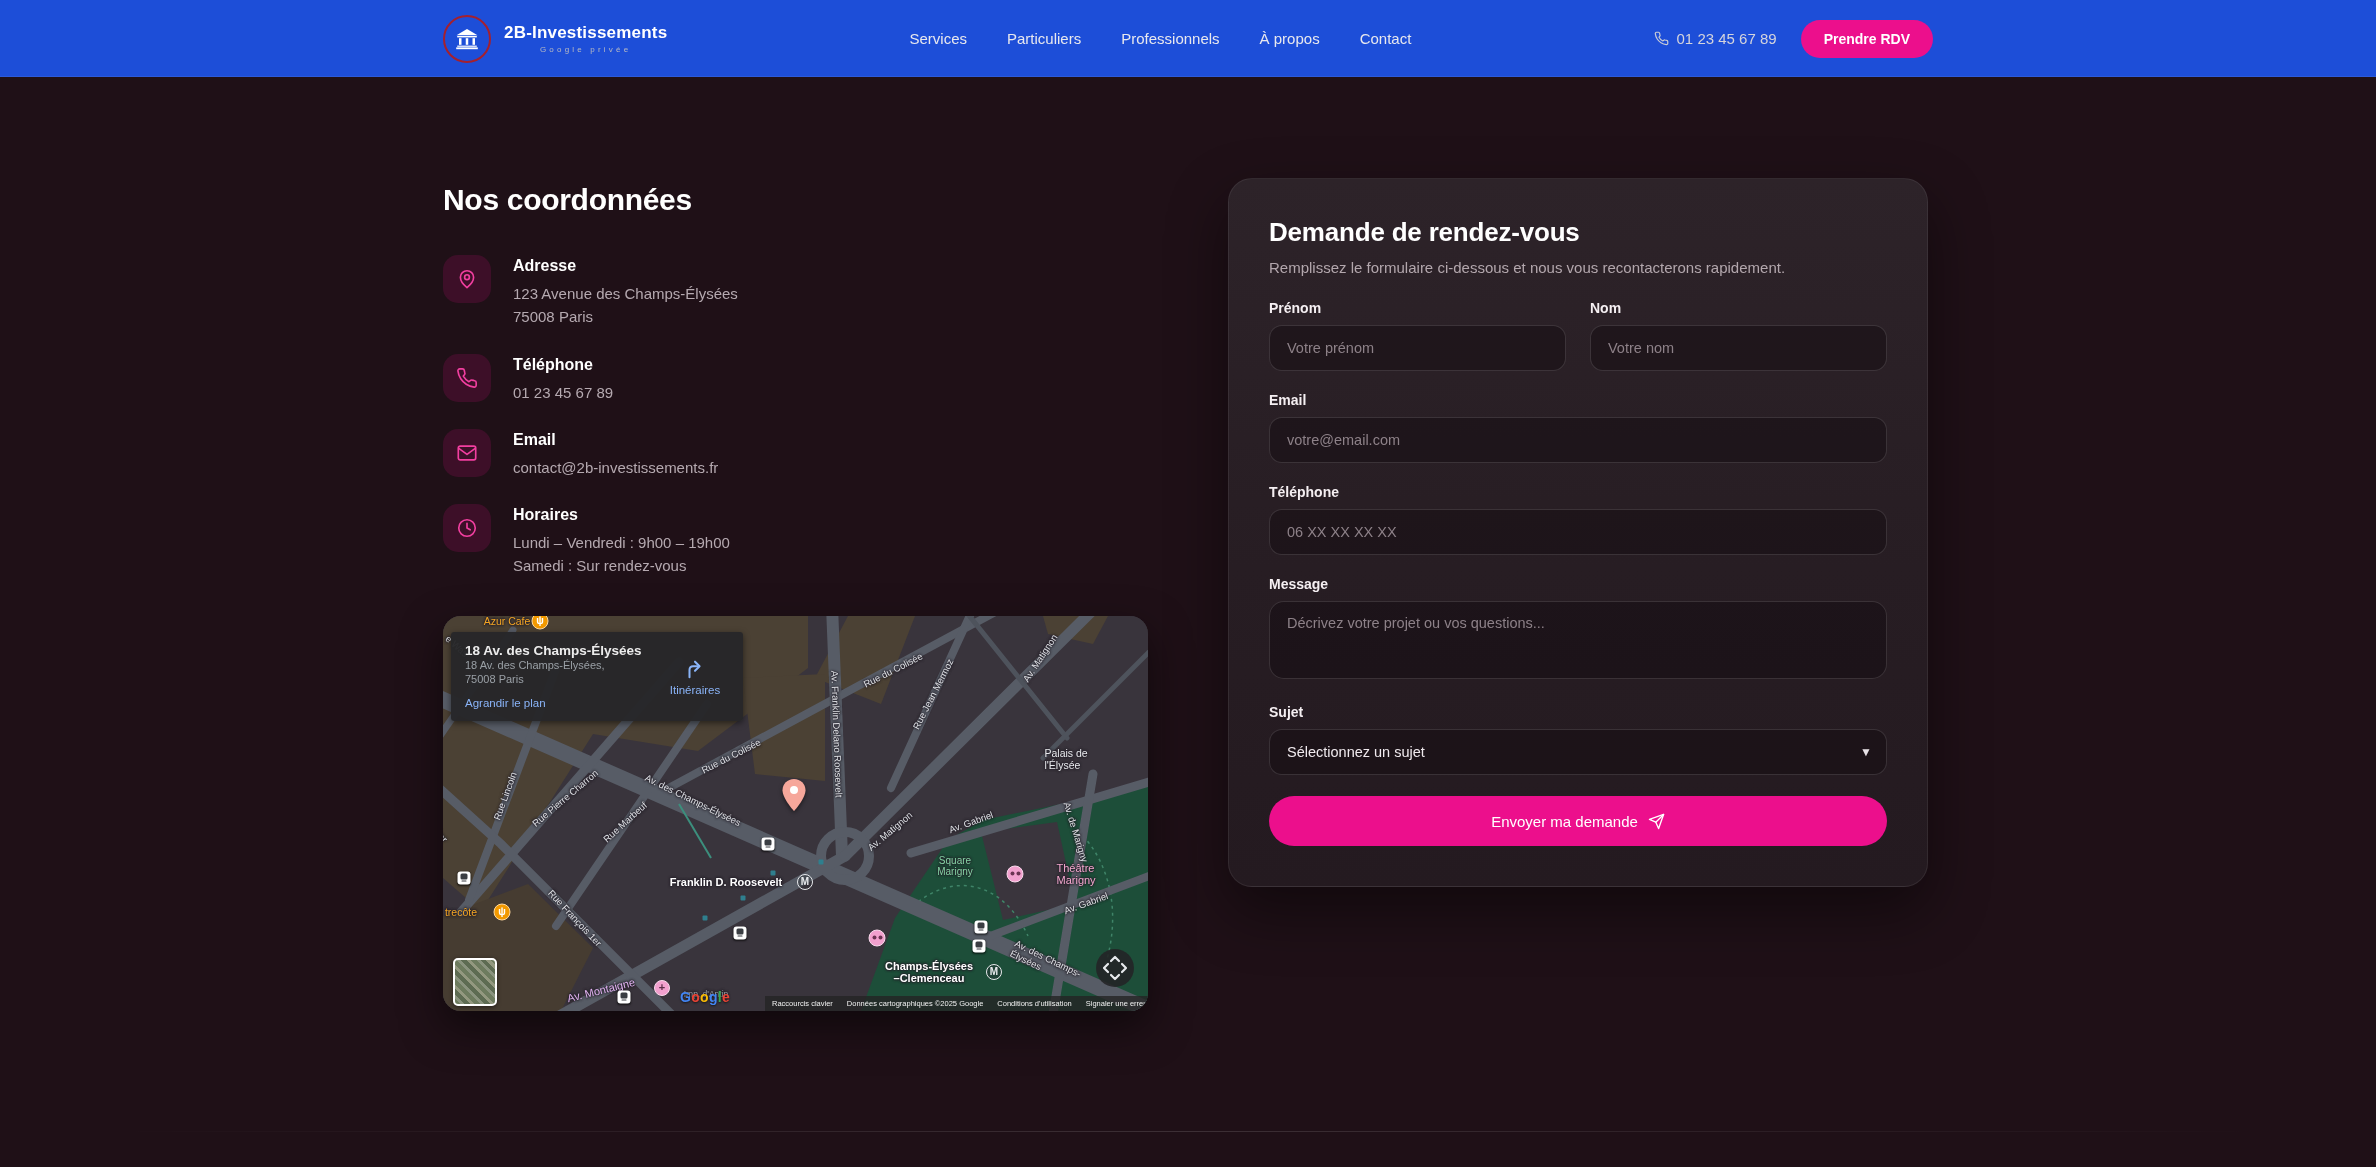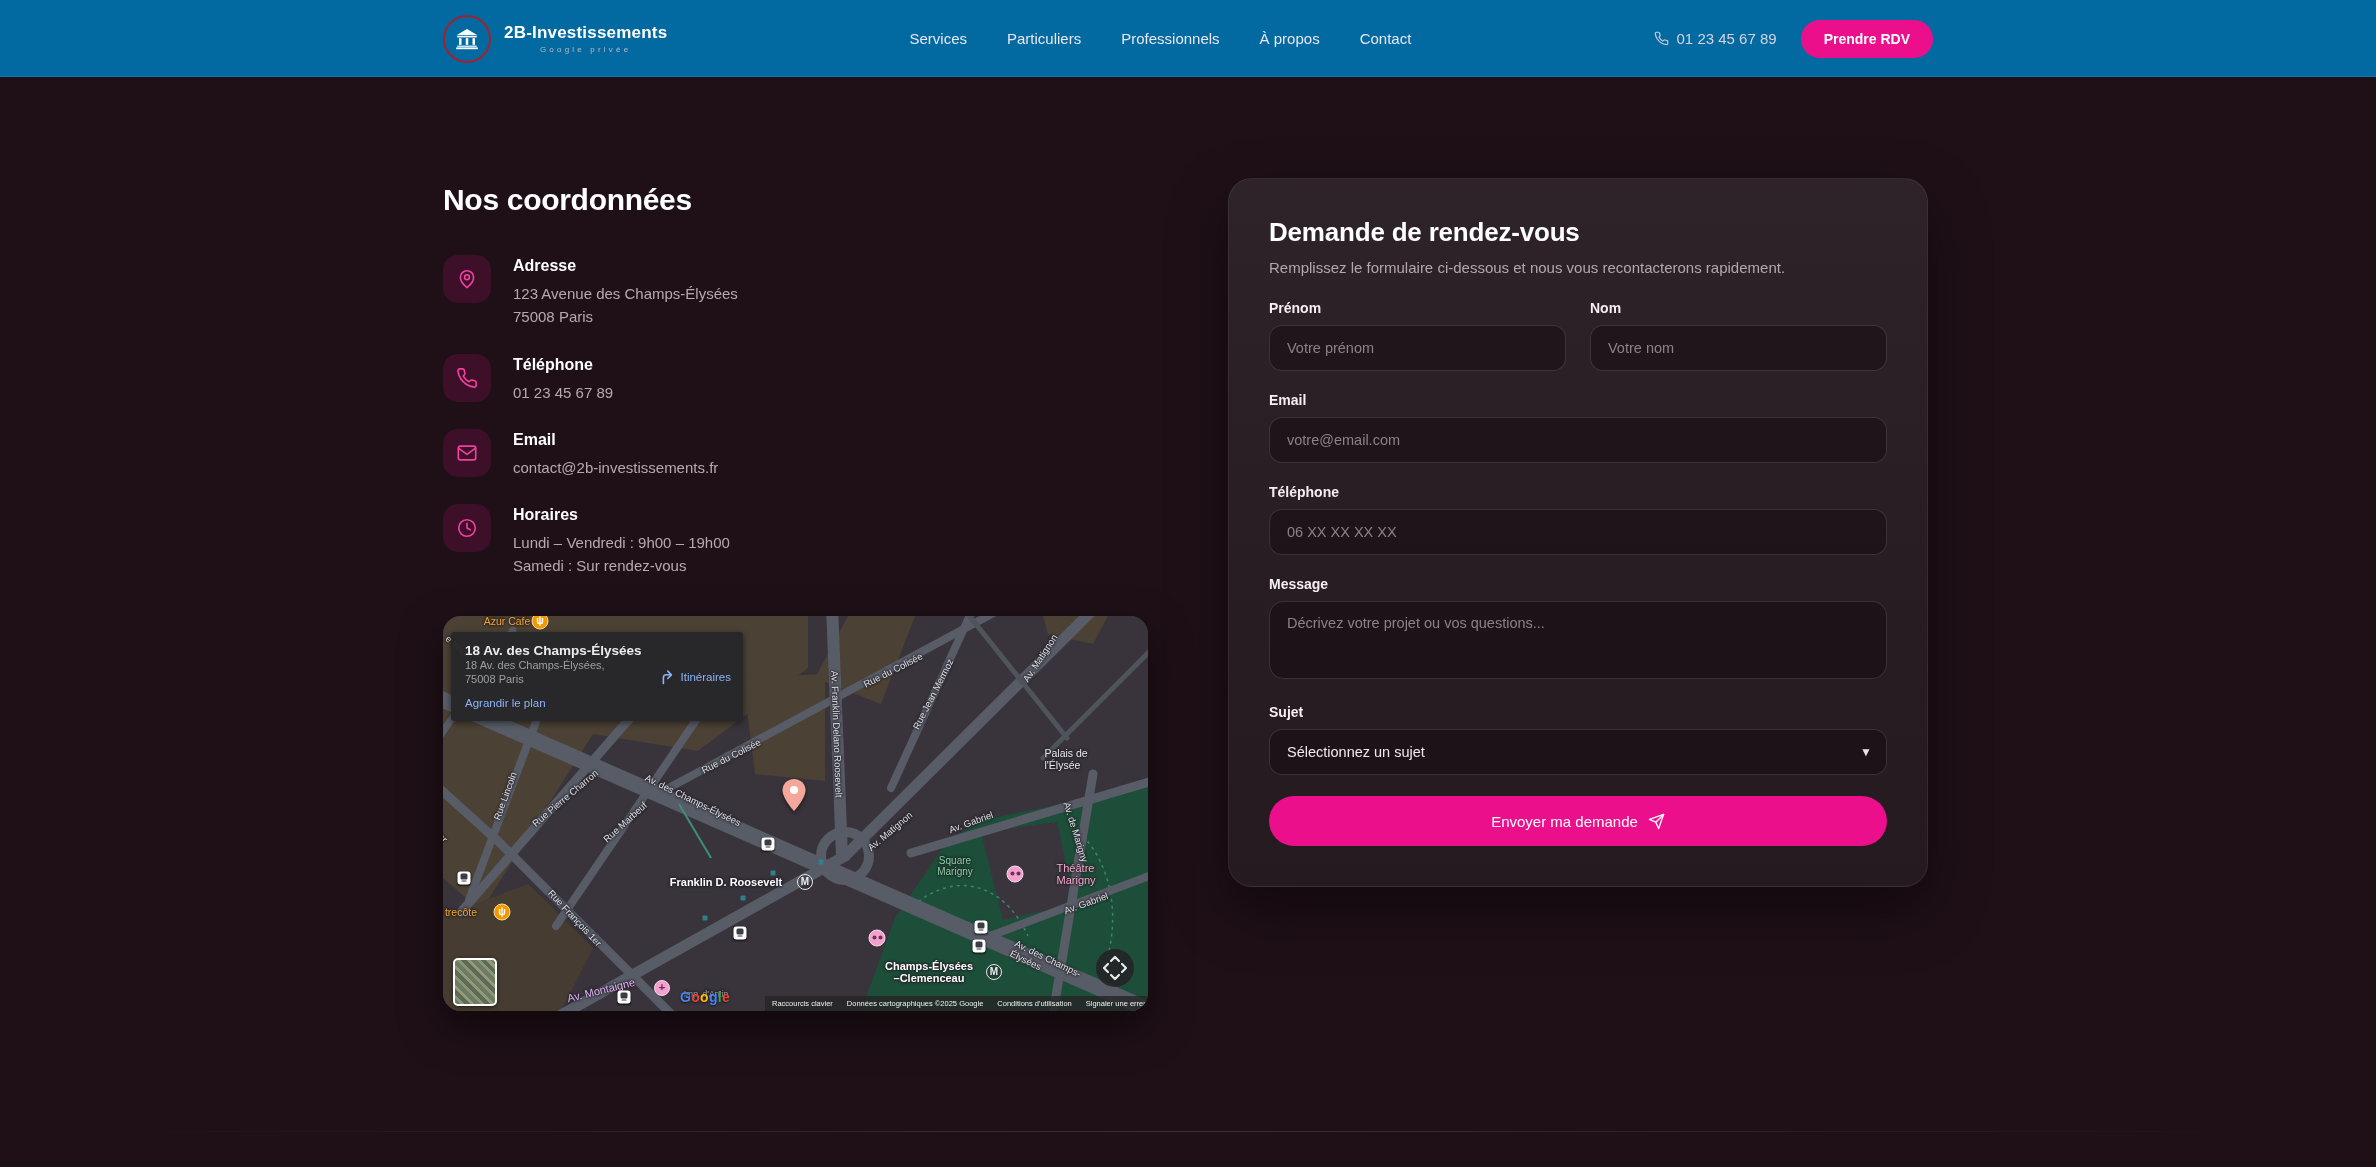--- a/index.html
+++ b/index.html
@@ -7,21 +7,21 @@
   body {
     font-family:"Liberation Sans", sans-serif;
     background:#1f1017;
     color:#fff;
     position:relative;
   }
   .container { width:1490px; margin:0 auto; }
 
   
   header {
-    height:77px; background:#0369a1;
+    height:77px; background:#1d4ed8;
     border-bottom:1px solid rgba(255,255,255,.07);
   }
   .header-inner { height:77px; display:flex; align-items:center; justify-content:space-between; }
   .brand { display:flex; align-items:center; gap:13px; }
   .logo-ring {
     width:48px; height:48px; border-radius:50%;
     border:2.5px solid #a4202e;
     display:flex; align-items:center; justify-content:center;
   }
   .brand-text .brand-name { font-size:17px; font-weight:800; letter-spacing:.2px; color:#fff; }
@@ -94,21 +94,21 @@
   .map-info-card {
     position:absolute; left:8px; top:16px; width:292px;
     background:rgba(38,38,41,.96); border-radius:3px;
     box-shadow:0 2px 6px rgba(0,0,0,.5);
     padding:11px 12px 10px 14px; display:flex; z-index:5;
   }
   .mic-left { flex:1; }
   .mic-title { color:#ececec; font-size:13.5px; font-weight:700; }
   .mic-addr { color:#9aa0a6; font-size:11px; line-height:1.35; margin-top:0; width:160px; }
   .mic-enlarge { display:inline-block; color:#8ab4f8; font-size:11.5px; margin-top:10px; text-decoration:none; }
-  .mic-right { width:72px; display:flex; flex-direction:row; align-items:center; justify-content:center; gap:4px; }
+  .mic-right { width:72px; display:flex; flex-direction:column; align-items:center; justify-content:center; gap:4px; }
   .mic-right a { color:#8ab4f8; font-size:11.5px; text-decoration:none; text-align:center; }
 
   .map-pan {
     position:absolute; left:653px; top:333px; width:38px; height:38px; border-radius:50%;
     background:rgba(35,35,38,.88); z-index:5; cursor:pointer;
   }
   .map-sat {
     position:absolute; left:10px; top:342px; width:44px; height:48px; z-index:5; cursor:pointer;
     border:2px solid #fff; border-radius:5px; box-shadow:0 1px 4px rgba(0,0,0,.5);
     background:

